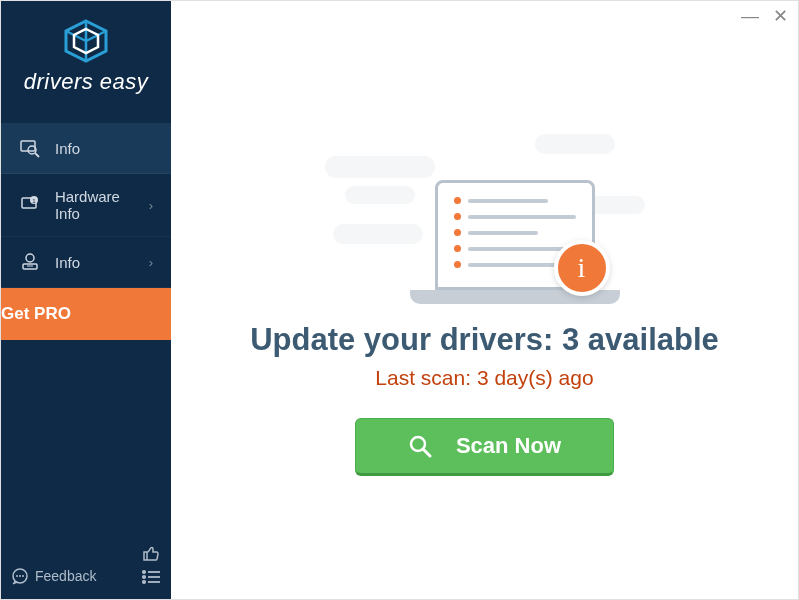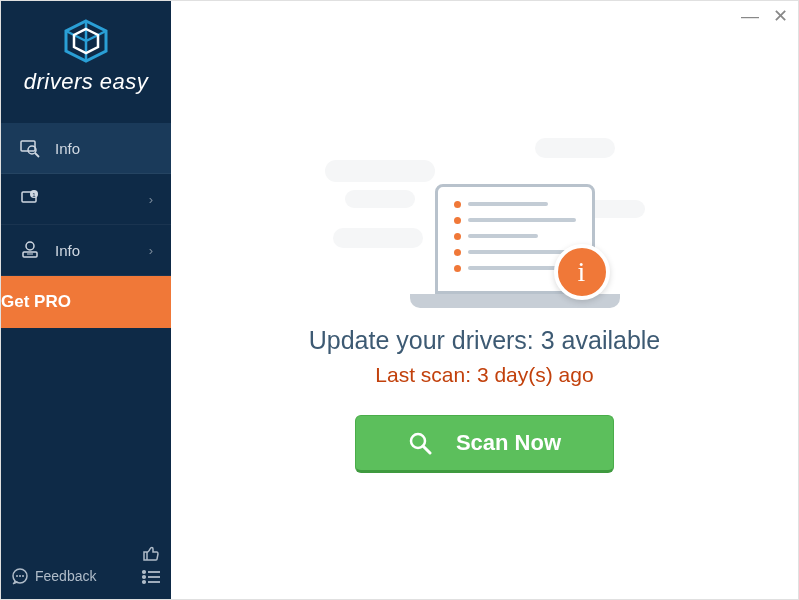--- a/index.html
+++ b/index.html
@@ -34,21 +34,21 @@
   .cloud { position: absolute; background: #f5f6f7; border-radius: 30px; }
   .laptop-base { position: absolute; bottom: 0; left: 85px; width: 210px; height: 14px; background: #c7ced6; border-radius: 0 0 10px 10px; }
   .laptop-screen { position: absolute; bottom: 14px; left: 110px; width: 160px; height: 110px; background: #fff; border: 3px solid #b8c2cc; border-radius: 8px 8px 0 0; padding: 14px 16px; }
   .line { display: flex; align-items: center; margin-bottom: 9px; }
   .dot { width: 7px; height: 7px; background: #f07838; border-radius: 50%; margin-right: 7px; }
   .bar { height: 4px; background: #c3ccd5; border-radius: 2px; flex: 1; }
   .line:nth-child(1) .bar { width: 80px; flex: none; }
   .line:nth-child(3) .bar { width: 70px; flex: none; }
   .badge { position: absolute; bottom: 8px; right: 35px; width: 56px; height: 56px; background: #f07838; border: 4px solid #fff; border-radius: 50%; display: flex; align-items: center; justify-content: center; color: #fff; font-size: 28px; font-family: Georgia, serif; box-shadow: 0 2px 6px rgba(0,0,0,0.15); }
 
-  .headline { color: #3d5a73; font-size: 25px; font-weight: 400; margin-bottom: 8px; }
+  .headline { color: #3d5a73; font-size: 31px; font-weight: 700; margin-bottom: 8px; }
   .subline { color: #c2410c; font-size: 21px; margin-bottom: 28px; }
   .scan-btn { background: #5cbf5c; border: 1px solid #4aad4a; border-bottom: 3px solid #3f9a3f; color: #fff; font-size: 22px; font-weight: 600; padding: 14px 52px; border-radius: 6px; display: flex; align-items: center; gap: 24px; cursor: pointer; }
   .scan-btn svg { display: block; }
 </style>
 </head>
 <body>
 
 <div class="sidebar">
   <div class="logo-area">
     <svg width="52" height="44" viewBox="0 0 52 44">
@@ -73,20 +73,21 @@
       <span>Info</span>
     </div>
     <div class="nav-item">
       <span class="nav-icon">
         <svg width="20" height="20" viewBox="0 0 20 20">
             <rect x="2" y="3" width="14" height="10" rx="1" fill="none" stroke="#d0d8e2" stroke-width="1.5"></rect>
             <circle cx="14" cy="5" r="4" fill="#d0d8e2"></circle>
             <text x="14" y="8" font-size="6" text-anchor="middle" fill="#0e2a47">1</text>
           </svg>
       </span>
+      <span>Hardware Info</span>
       <span class="chevron">›</span>
     </div>
     <div class="nav-item">
       <span class="nav-icon">
         <svg width="20" height="20" viewBox="0 0 20 20">
             <circle cx="10" cy="6" r="4" fill="none" stroke="#d0d8e2" stroke-width="1.5"></circle>
             <rect x="3" y="12" width="14" height="5" rx="1" fill="none" stroke="#d0d8e2" stroke-width="1.5"></rect>
             <line x1="7" y1="14" x2="13" y2="14" stroke="#d0d8e2" stroke-width="1"></line>
           </svg>
       </span>

